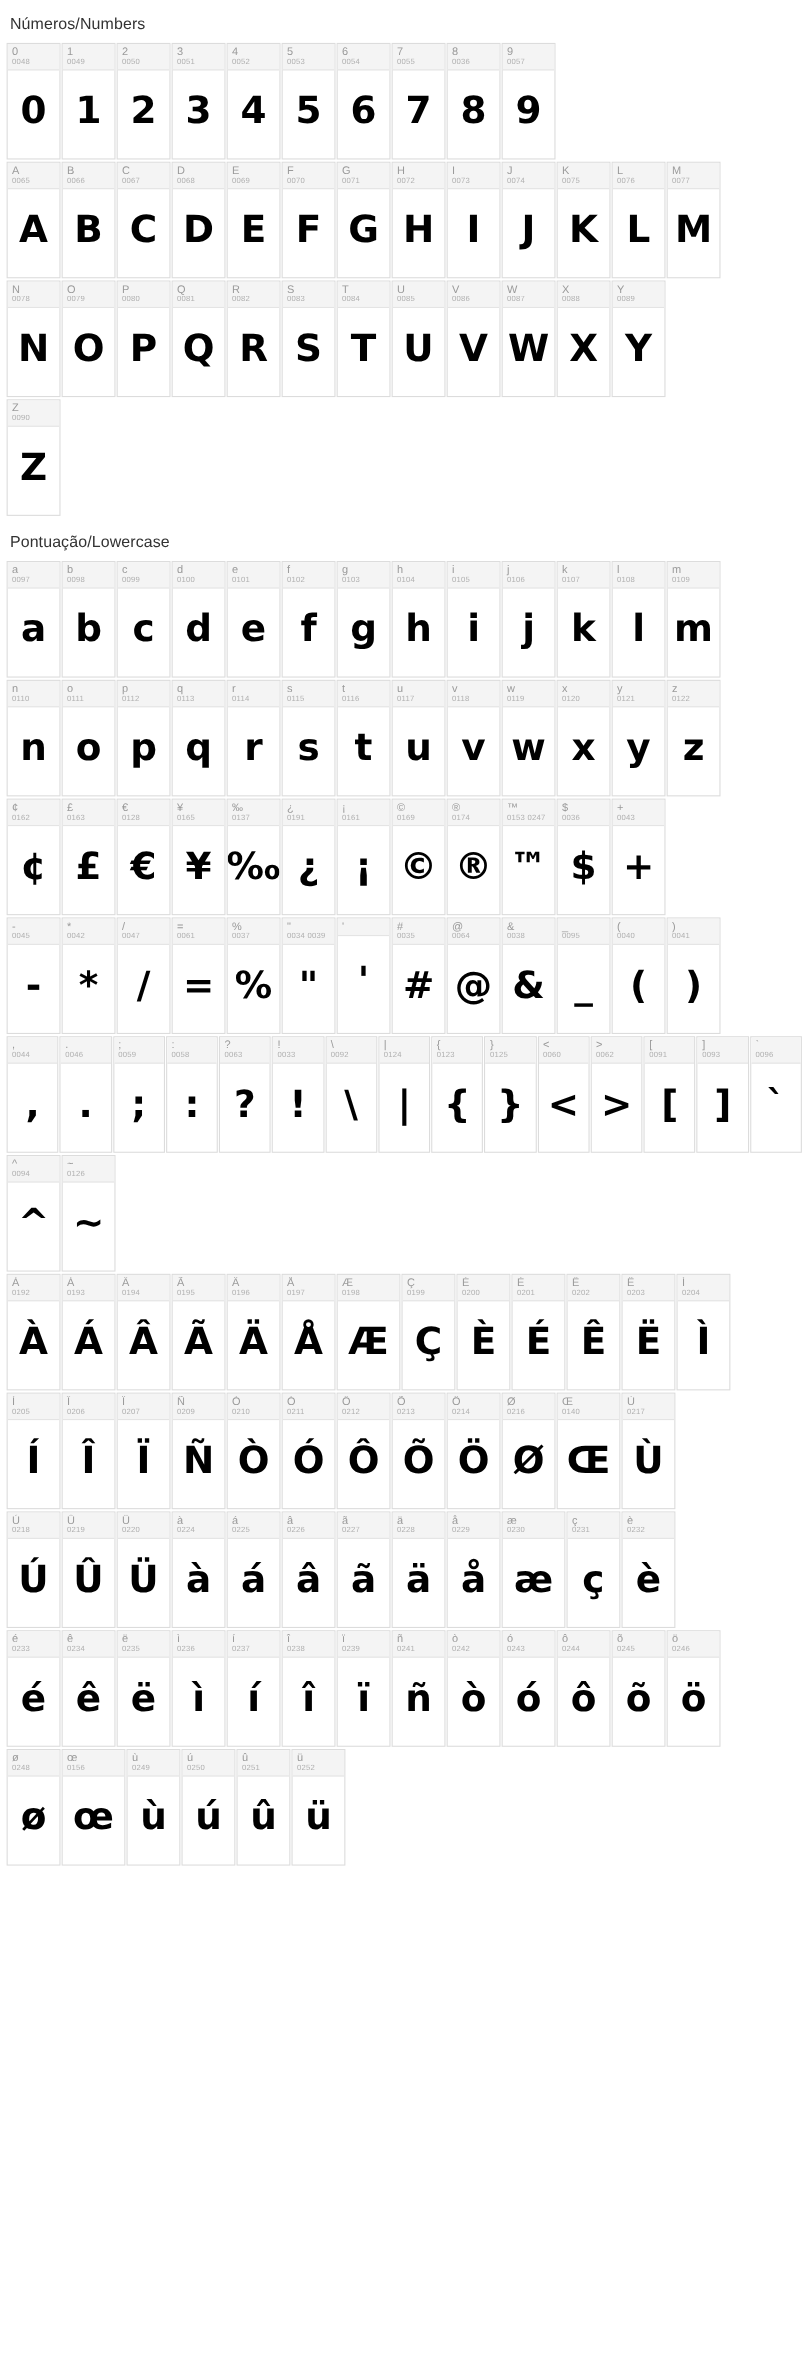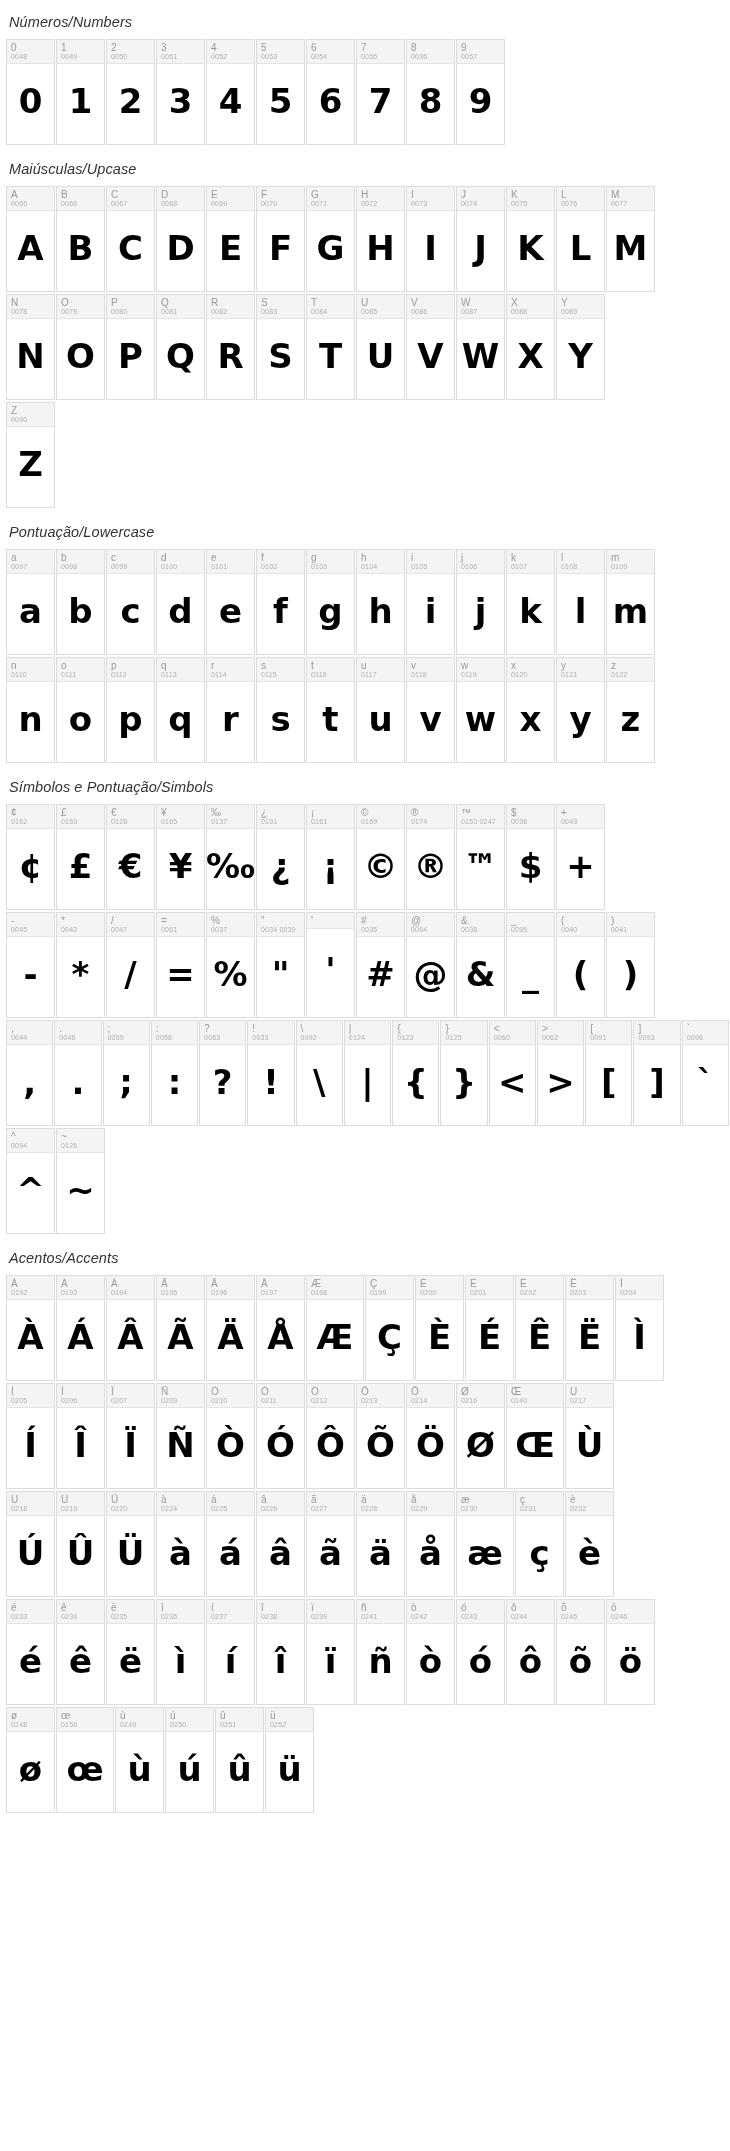--- a/index.html
+++ b/index.html
@@ -18,21 +18,20 @@
     padding: 0 0 0 0;
   }
   .section {
     margin: 0 0 0 0;
   }
   .section-title {
     font-size: 14.5px;
     color: #333;
     padding: 14px 0 9px 9px;
     letter-spacing: 0.1px;
-    font-style: italic;
   }
   .row {
     display: flex;
     flex-wrap: nowrap;
     padding-left: 6px;
   }
   .cell {
     width: 49px;
     height: 106px;
     box-sizing: border-box;
@@ -163,21 +162,20 @@
           <div class="cell">
             <div class="meta">
               <span class="ch">9</span>
               <span class="code">0057</span>
             </div>
             <div class="glyph">9</div>
           </div>
         </div>
       </div>
       <div class="section">
-        <div class="section-title">Maiúsculas/Upcase</div>
         <div class="row">
           <div class="cell">
             <div class="meta">
               <span class="ch">A</span>
               <span class="code">0065</span>
             </div>
             <div class="glyph">A</div>
           </div>
           <div class="cell">
             <div class="meta">
@@ -543,21 +541,20 @@
           <div class="cell">
             <div class="meta">
               <span class="ch">z</span>
               <span class="code">0122</span>
             </div>
             <div class="glyph">z</div>
           </div>
         </div>
       </div>
       <div class="section">
-        <div class="section-title">Símbolos e Pontuação/Simbols</div>
         <div class="row">
           <div class="cell">
             <div class="meta">
               <span class="ch">¢</span>
               <span class="code">0162</span>
             </div>
             <div class="glyph">¢</div>
           </div>
           <div class="cell">
             <div class="meta">
@@ -848,21 +845,20 @@
           <div class="cell">
             <div class="meta">
               <span class="ch">~</span>
               <span class="code">0126</span>
             </div>
             <div class="glyph">~</div>
           </div>
         </div>
       </div>
       <div class="section">
-        <div class="section-title">Acentos/Accents</div>
         <div class="row">
           <div class="cell">
             <div class="meta">
               <span class="ch">À</span>
               <span class="code">0192</span>
             </div>
             <div class="glyph">À</div>
           </div>
           <div class="cell">
             <div class="meta">

